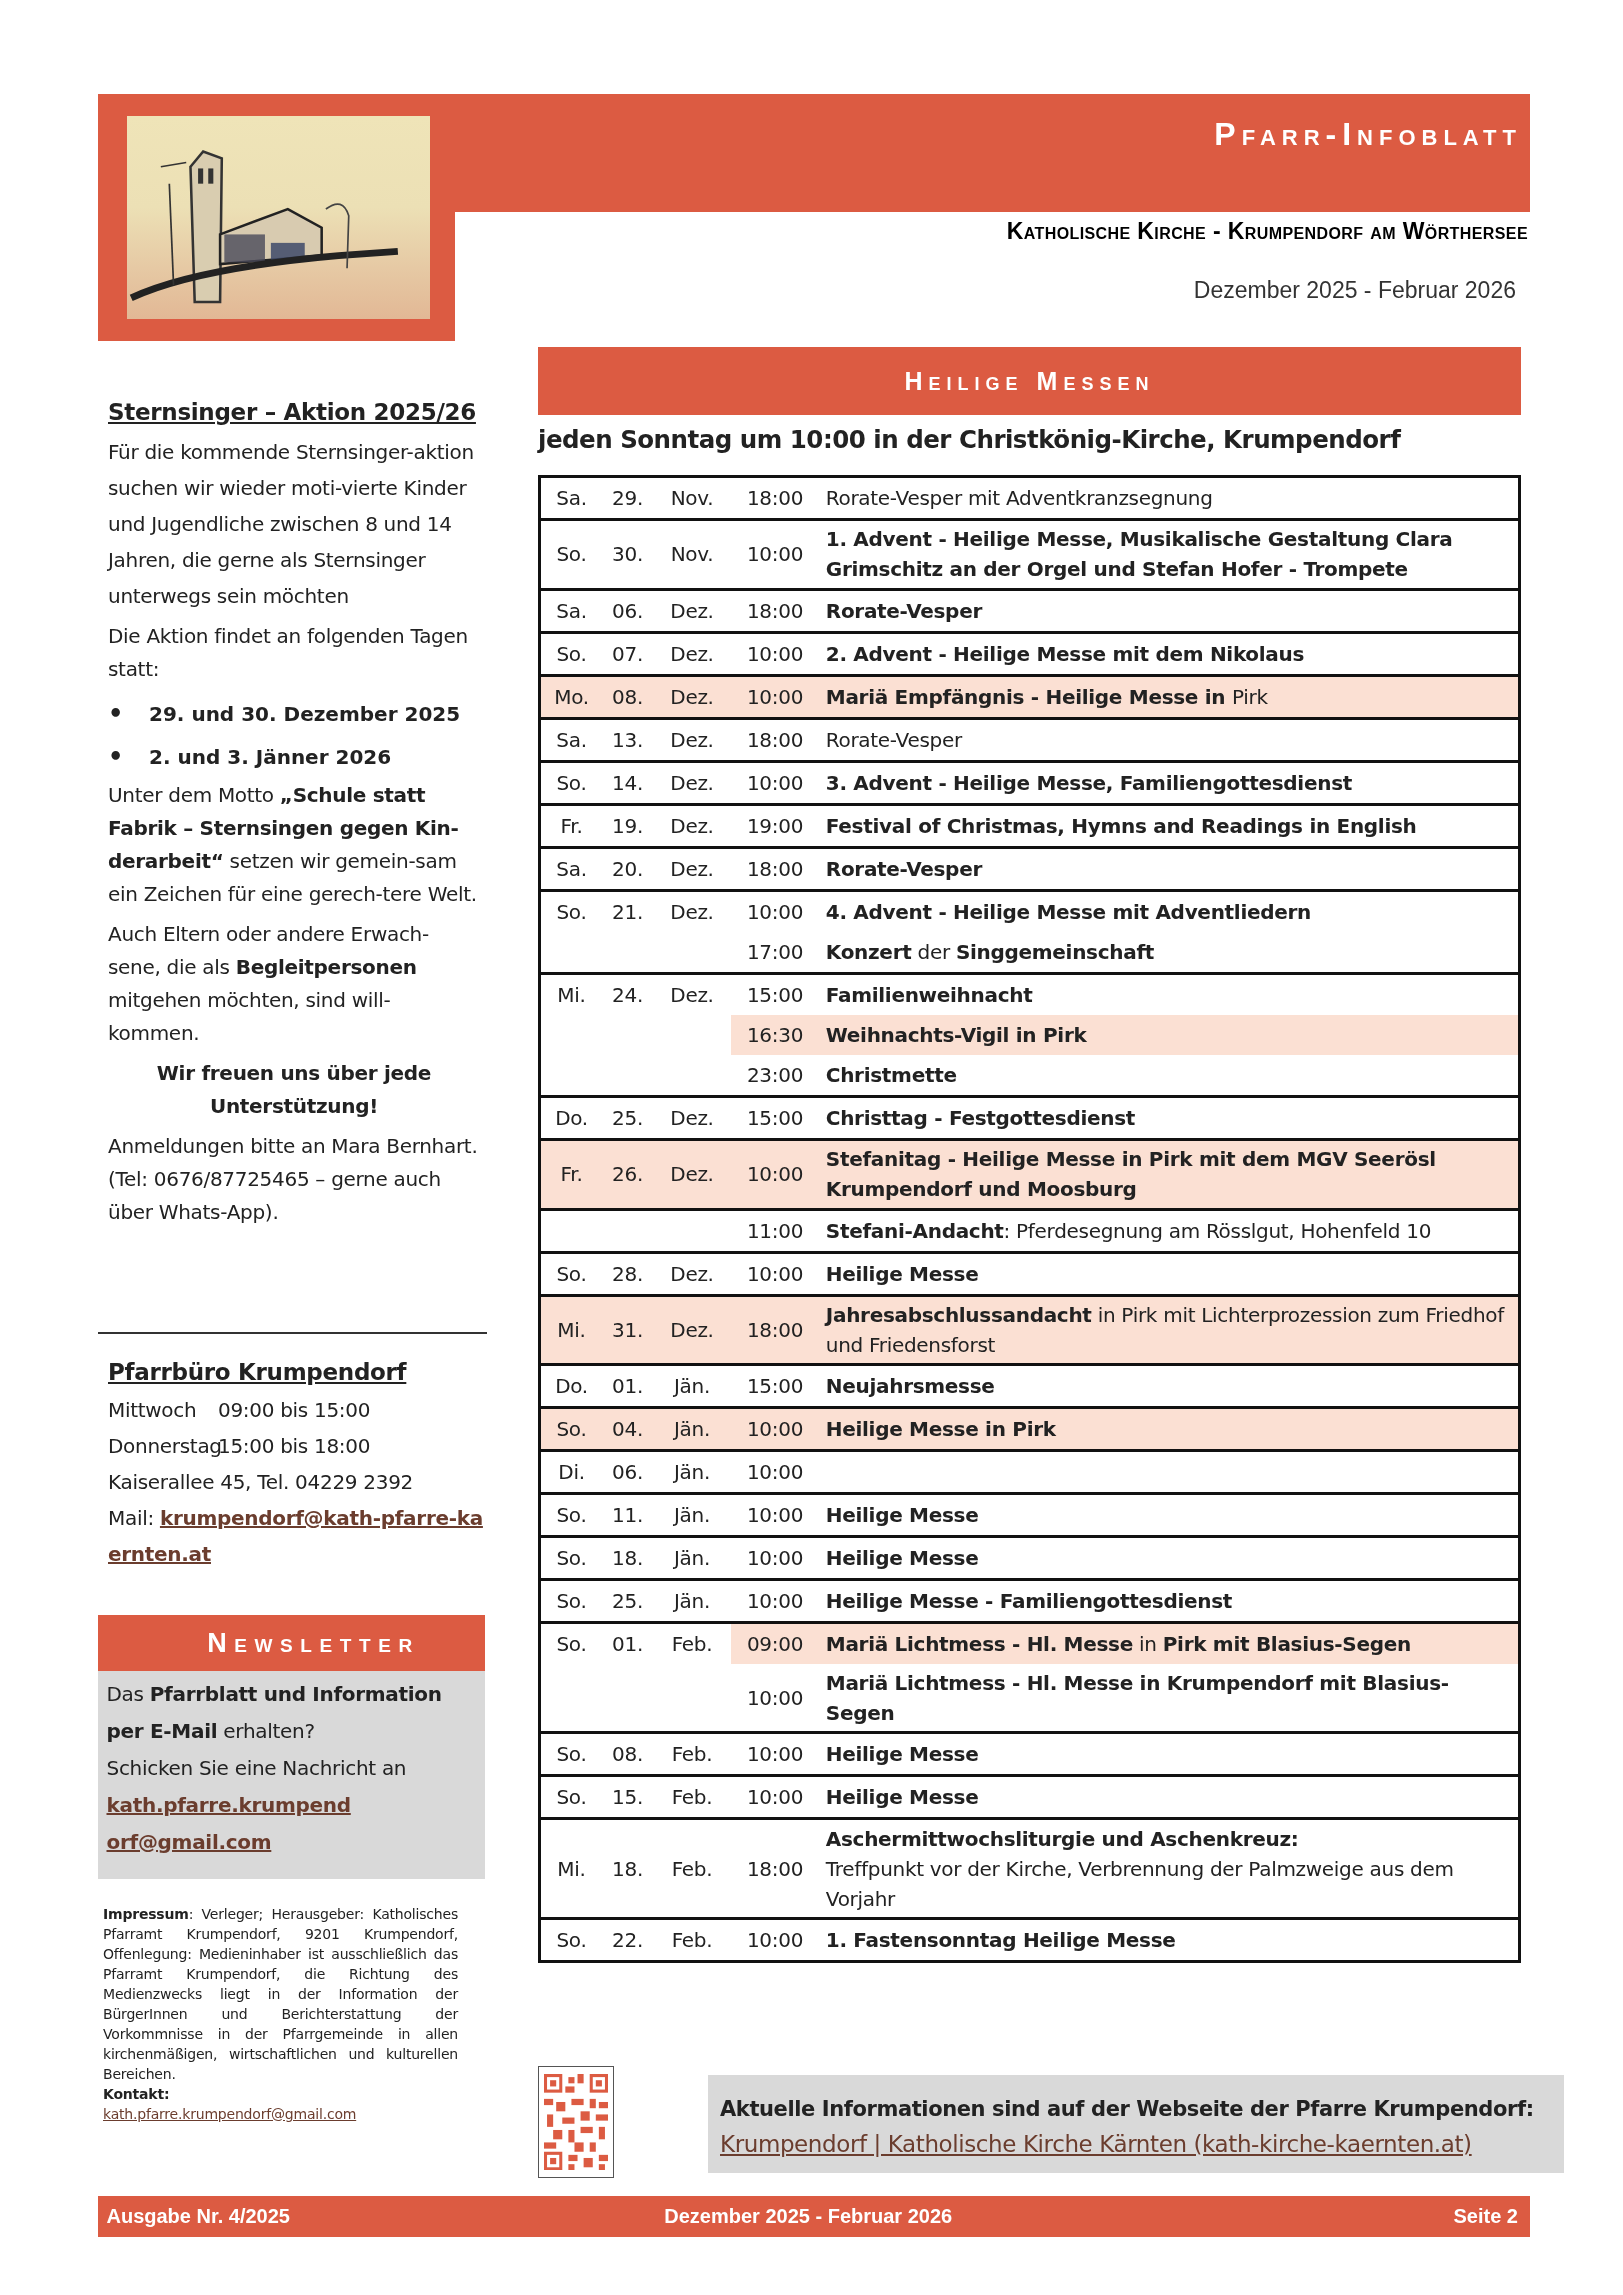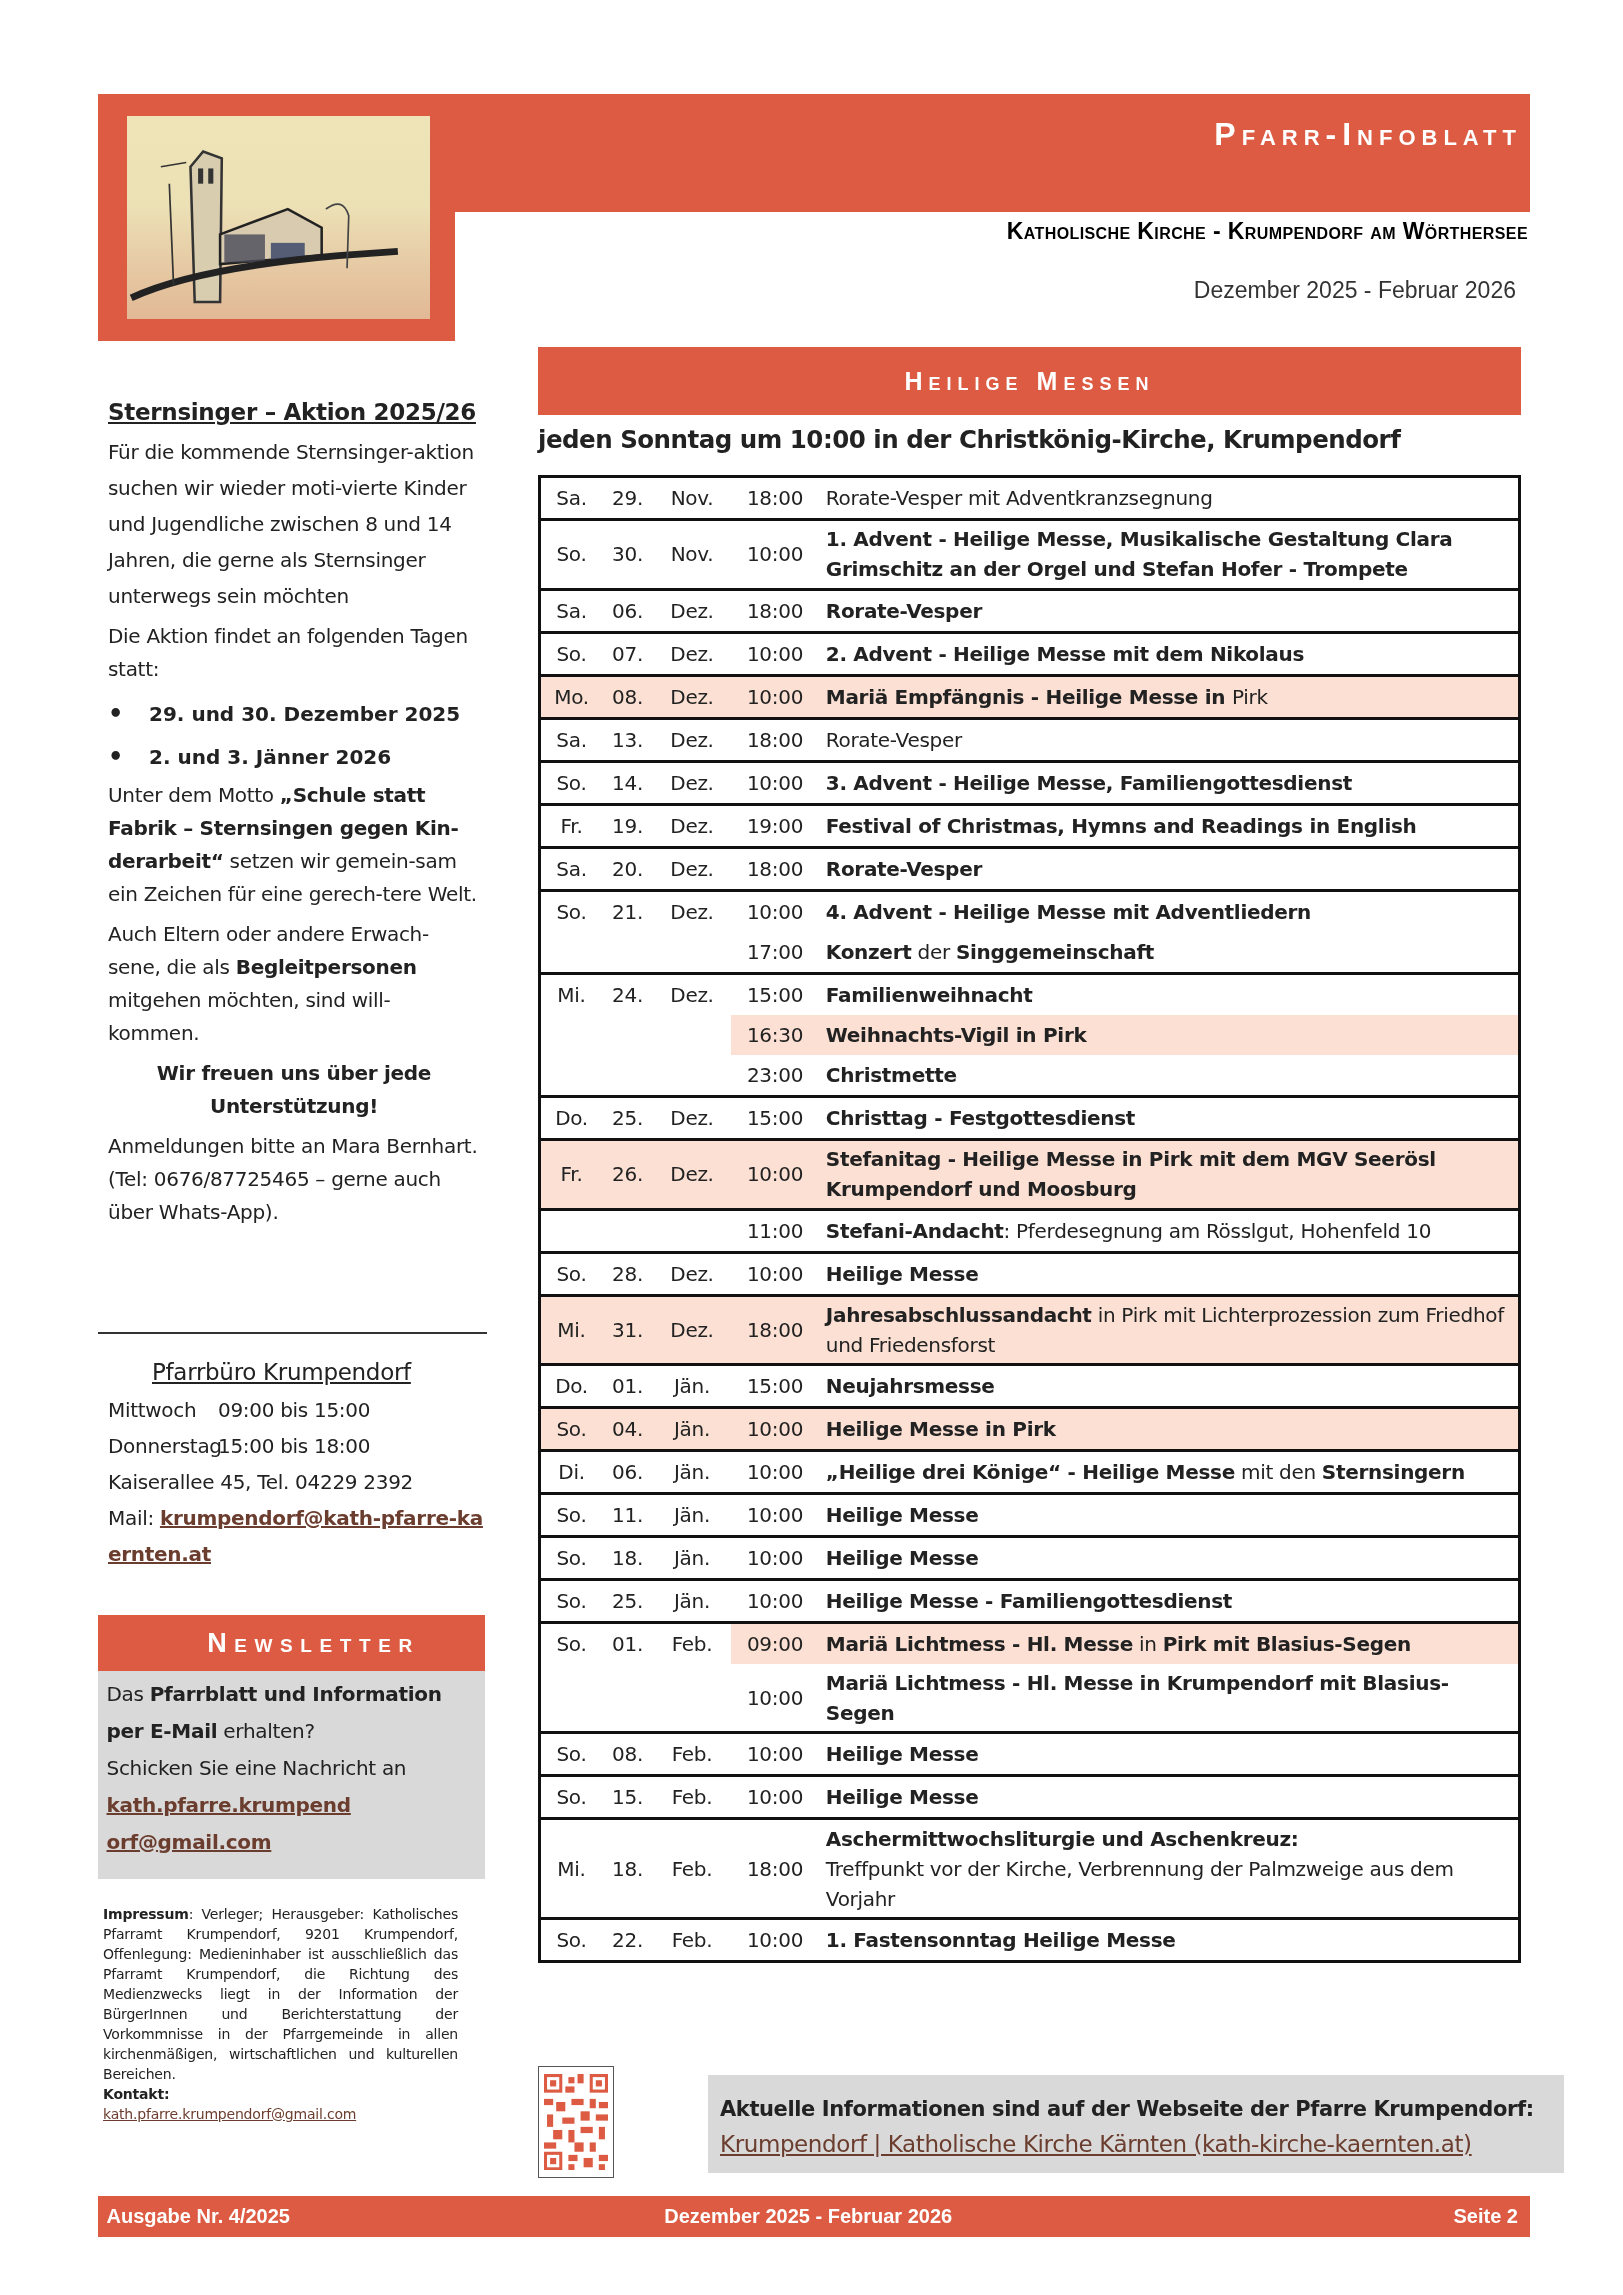--- a/index.html
+++ b/index.html
@@ -24,21 +24,21 @@
   .left p { margin-bottom: 6.8px; letter-spacing: -0.3px; }
   .left .tight { line-height: 33px; }
   .left ul { list-style: none; }
   .left li { position: relative; padding-left: 41px; font-weight: bold; line-height: 43px; }
   .left li::before { content: "•"; position: absolute; left: 0; font-size: 24px; }
   .left .center { text-align: center; font-weight: bold; line-height: 33px; }
   .left b { font-weight: bold; }
   .link { color: #6b3d2e; font-weight: bold; text-decoration: underline; }
   .sep { position: absolute; left: 98px; top: 1332px; width: 389px; border-top: 2.5px solid #333; }
   .office { position: absolute; left: 108px; top: 1353px; width: 380px; font-family: "DejaVu Sans", sans-serif; font-size: 20px; line-height: 36px; letter-spacing: -0.3px; }
-  .office h3 { font-size: 23px; font-weight: normal; text-decoration: underline; line-height: 39px; margin-left: 44px; }
+  .office h3 { font-size: 23px; font-weight: bold; text-decoration: underline; line-height: 39px; }
   .office .hrs { display: flex; }
   .office .hrs span:first-child { width: 110px; }
 
   .nl-head { position: absolute; left: 98px; top: 1615px; width: 387px; height: 72px; background: #dc5b42; color: #fff;
     font-weight: bold; font-size: 27px; letter-spacing: 7.6px; text-align: center; line-height: 56px; font-variant: small-caps; padding-left: 44px; }
   .nl-body { position: absolute; left: 98px; top: 1671px; width: 387px; height: 208px; background: #d9d9d9; padding: 5px 8.5px;
     font-family: "DejaVu Sans", sans-serif; font-size: 20px; line-height: 37px; letter-spacing: -0.3px; }
 
   .imprint { position: absolute; left: 103px; top: 1904px; width: 355px; font-family: "DejaVu Sans", sans-serif; font-size: 14px; line-height: 20px; text-align: justify; letter-spacing: -0.2px; }
   .imprint .link2 { color: #6b3d2e; text-decoration: underline; }
@@ -368,23 +368,20 @@
           <div><span class="bold">Heilige Messe in Pirk</span></div>
         </div>
       </div>
     </div>
     <div class="grp">
       <div class="row">
         <div class="c-day">Di.</div>
         <div class="c-num">06.</div>
         <div class="c-mon">Jän.</div>
         <div class="c-time">10:00</div>
-        <div class="c-desc">
-          <div><span class="bold">„Heilige drei Könige“ - Heilige Messe</span><span> mit den </span><span class="bold">Sternsingern</span></div>
-        </div>
       </div>
     </div>
     <div class="grp">
       <div class="row">
         <div class="c-day">So.</div>
         <div class="c-num">11.</div>
         <div class="c-mon">Jän.</div>
         <div class="c-time">10:00</div>
         <div class="c-desc">
           <div><span class="bold">Heilige Messe</span></div>

